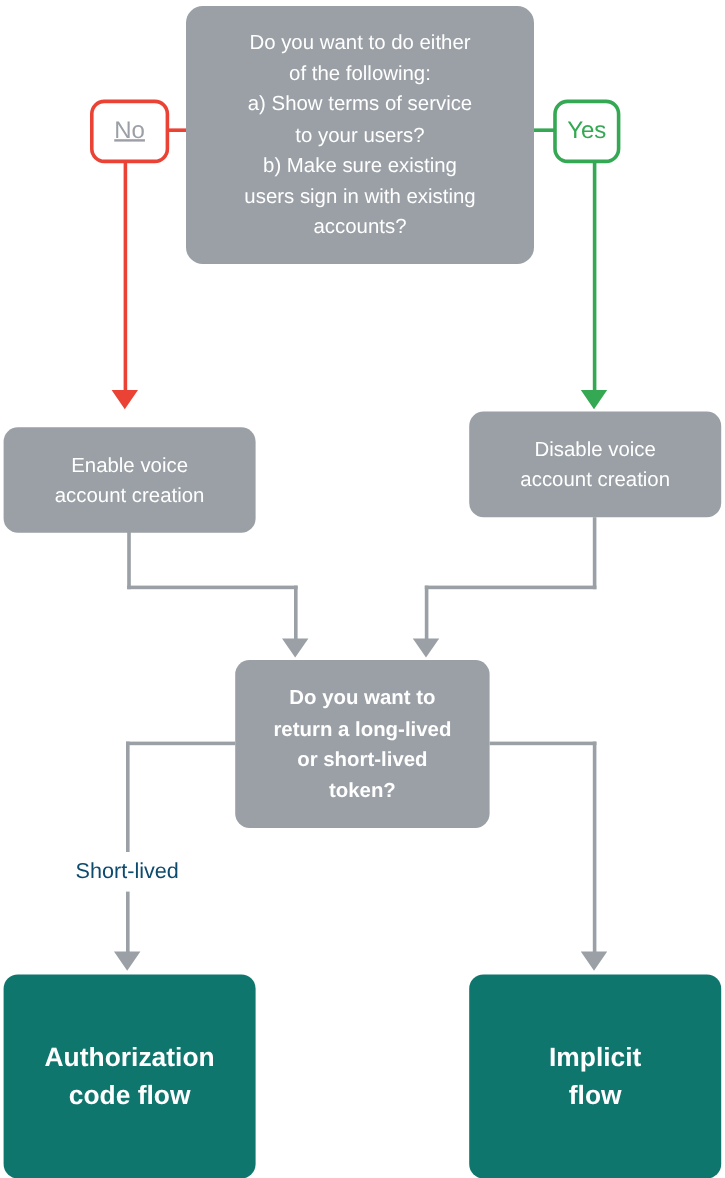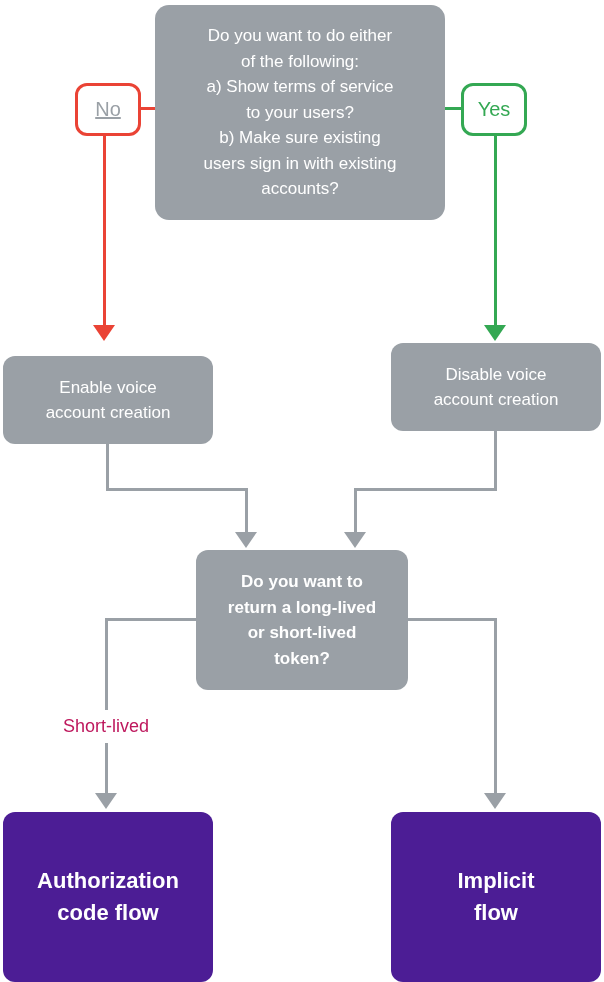--- a/index.html
+++ b/index.html
@@ -26,21 +26,21 @@
 
   .gray-node {
     background: #9AA0A6;
     color: #ffffff;
     font-size: 17px;
     line-height: 1.5;
     border-radius: 14px;
   }
 
   .blue-node {
-    background: #4c1d95;
+    background: #0f766e;
     color: #ffffff;
     font-size: 22px;
     font-weight: bold;
     line-height: 1.45;
     border-radius: 12px;
   }
 
   .badge {
     position: absolute;
     background: #ffffff;
@@ -72,21 +72,21 @@
     border-right: 11px solid transparent;
     border-top: 16px solid #9AA0A6;
     z-index: 1;
   }
   .arrow-red   { border-top-color: #EA4335; }
   .arrow-green { border-top-color: #34A853; }
 
   .flow-label {
     position: absolute;
     background: #ffffff;
-    color: #be185d;
+    color: #0c4a6e;
     font-size: 18px;
     font-weight: 500;
     display: flex;
     align-items: center;
     justify-content: center;
     z-index: 2;
   }
 </style>
 </head>
 <body>
@@ -122,21 +122,21 @@
   <div class="node gray-node" style="left:155px; top:5px; width:290px; height:215px; padding:0 12px;">Do you want to do either
 of the following:
 a) Show terms of service
 to your users?
 b) Make sure existing
 users sign in with existing
 accounts?</div>
 
   <div class="badge badge-no" style="left:75px; top:83px; width:66px; height:53px;">No</div>
 
-  <div class="badge badge-yes" style="left:461px; top:83px; width:66px; height:53px;">Yes</div>
+  <div class="badge badge-yes" style="left:461px; top:83px; width:56px; height:53px;">Yes</div>
 
   <div class="node gray-node" style="left:3px; top:343px; width:210px; height:88px; border-radius:12px;margin-top:13px;">Enable voice
 account creation</div>
 
   <div class="node gray-node" style="left:391px; top:343px; width:210px; height:88px; border-radius:12px;">Disable voice
 account creation</div>
 
   <div class="node gray-node" style="left:196px; top:550px; width:212px; height:140px; padding:0 12px; border-radius:12px;font-weight:bold;">Do you want to
 return a long-lived
 or short-lived

